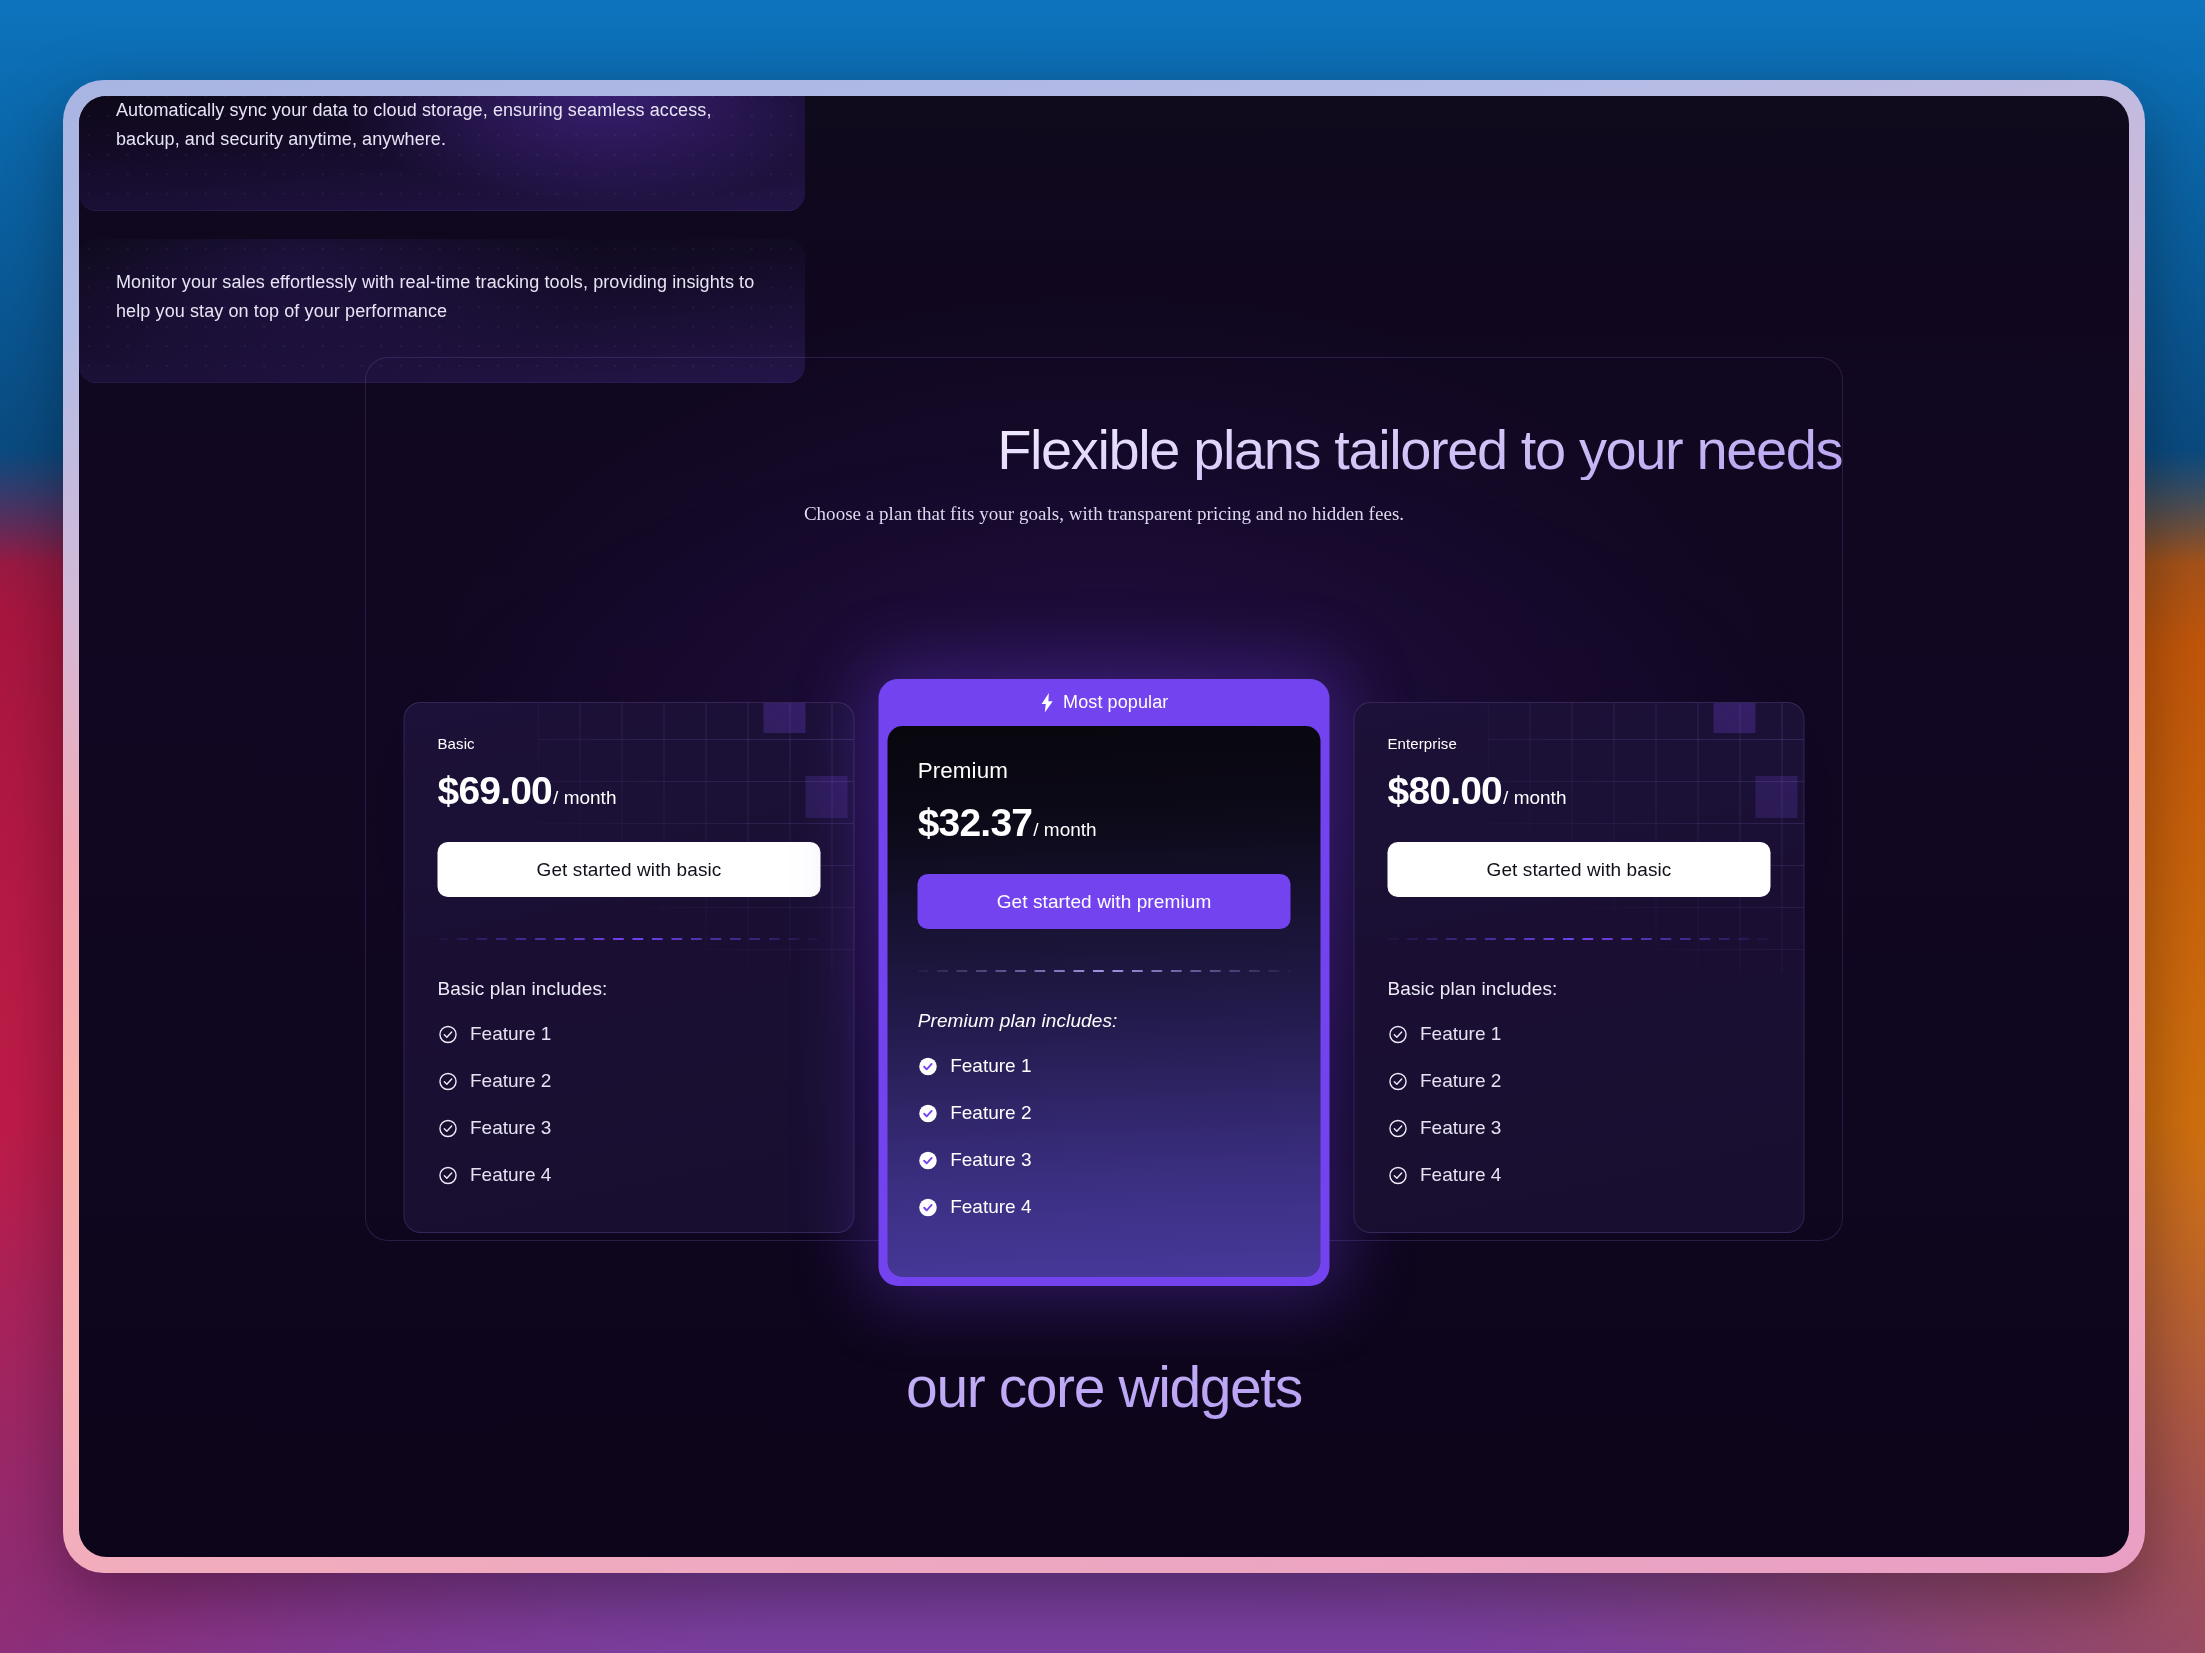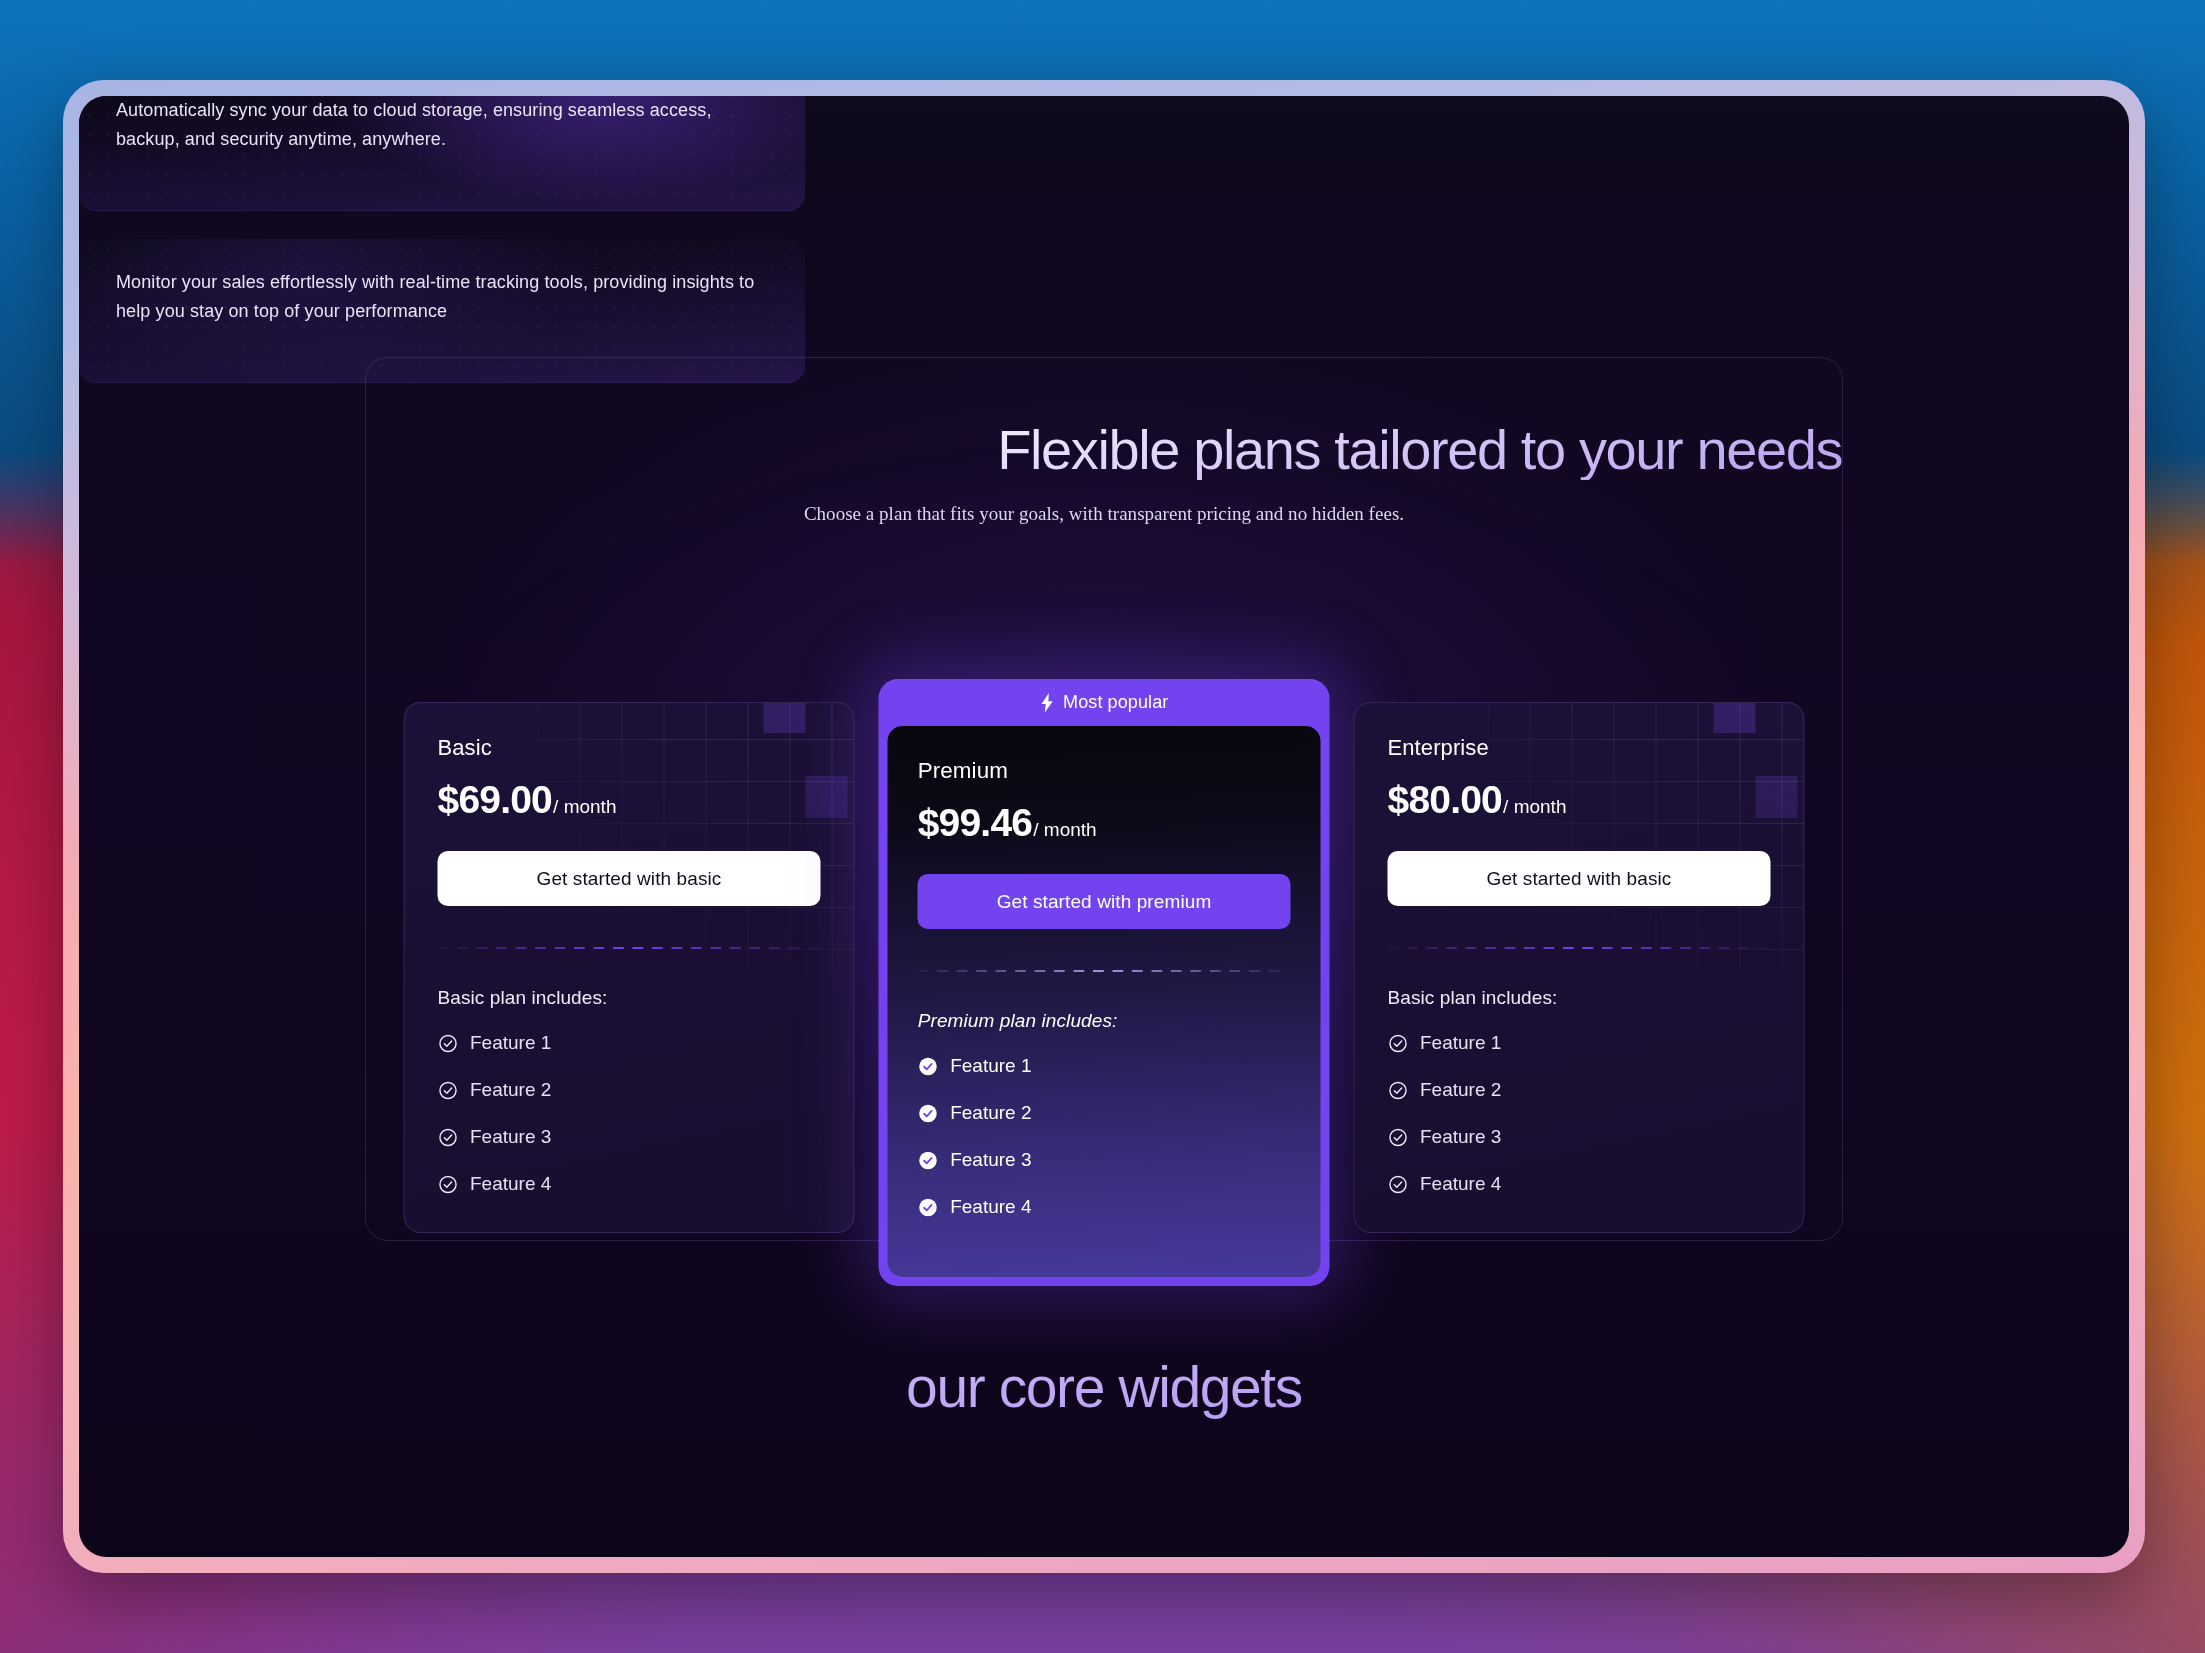--- a/index.html
+++ b/index.html
@@ -188,21 +188,21 @@
     position: absolute; right: 54px; top: 0; width: 42px; height: 36px;
     background: rgba(124,76,235,0.30);
   }
   .plan .grid-deco .cell-b {
     position: absolute; right: 11.5px; top: 79px; width: 42px; height: 42px;
     background: rgba(124,76,235,0.26);
   }
 
   .plan-name {
     position: relative;
-    font-size: 22px;
+    font-size: 15px;
     font-weight: 500;
     color: #ffffff;
     letter-spacing: 0.1px;
   }
   .price-row {
     position: relative;
     margin-top: 17px;
     display: flex;
     align-items: baseline;
   }
@@ -418,21 +418,21 @@
       <div class="plan-featured-wrap">
         <div class="popular-badge">
           <svg class="bolt-icon" viewBox="0 0 14 20" fill="#ffffff">
               <path d="M8.4 0L0.9 11.2h4.3L4.2 20l8.2-11.6H7.9L8.4 0z"></path>
             </svg>
           <span>Most popular</span>
         </div>
         <div class="plan featured">
           <div class="plan-name">Premium</div>
           <div class="price-row">
-            <span class="price-amount">$99.46</span>
+            <span class="price-amount">$32.37</span>
             <span class="price-period">/ month</span>
           </div>
           <button class="cta primary">Get started with premium</button>
           <div class="divider"></div>
           <div class="includes-label">Premium plan includes:</div>
           <ul class="feature-list">
             <li>
               <svg class="check-filled" viewBox="0 0 24 24">
                   <circle cx="12" cy="12" r="10" fill="#ffffff"></circle>
                   <path d="M7.6 12.3l2.9 3 5.7-6.2" fill="none" stroke="#7343f0" stroke-width="2.1" stroke-linecap="round" stroke-linejoin="round"></path>

